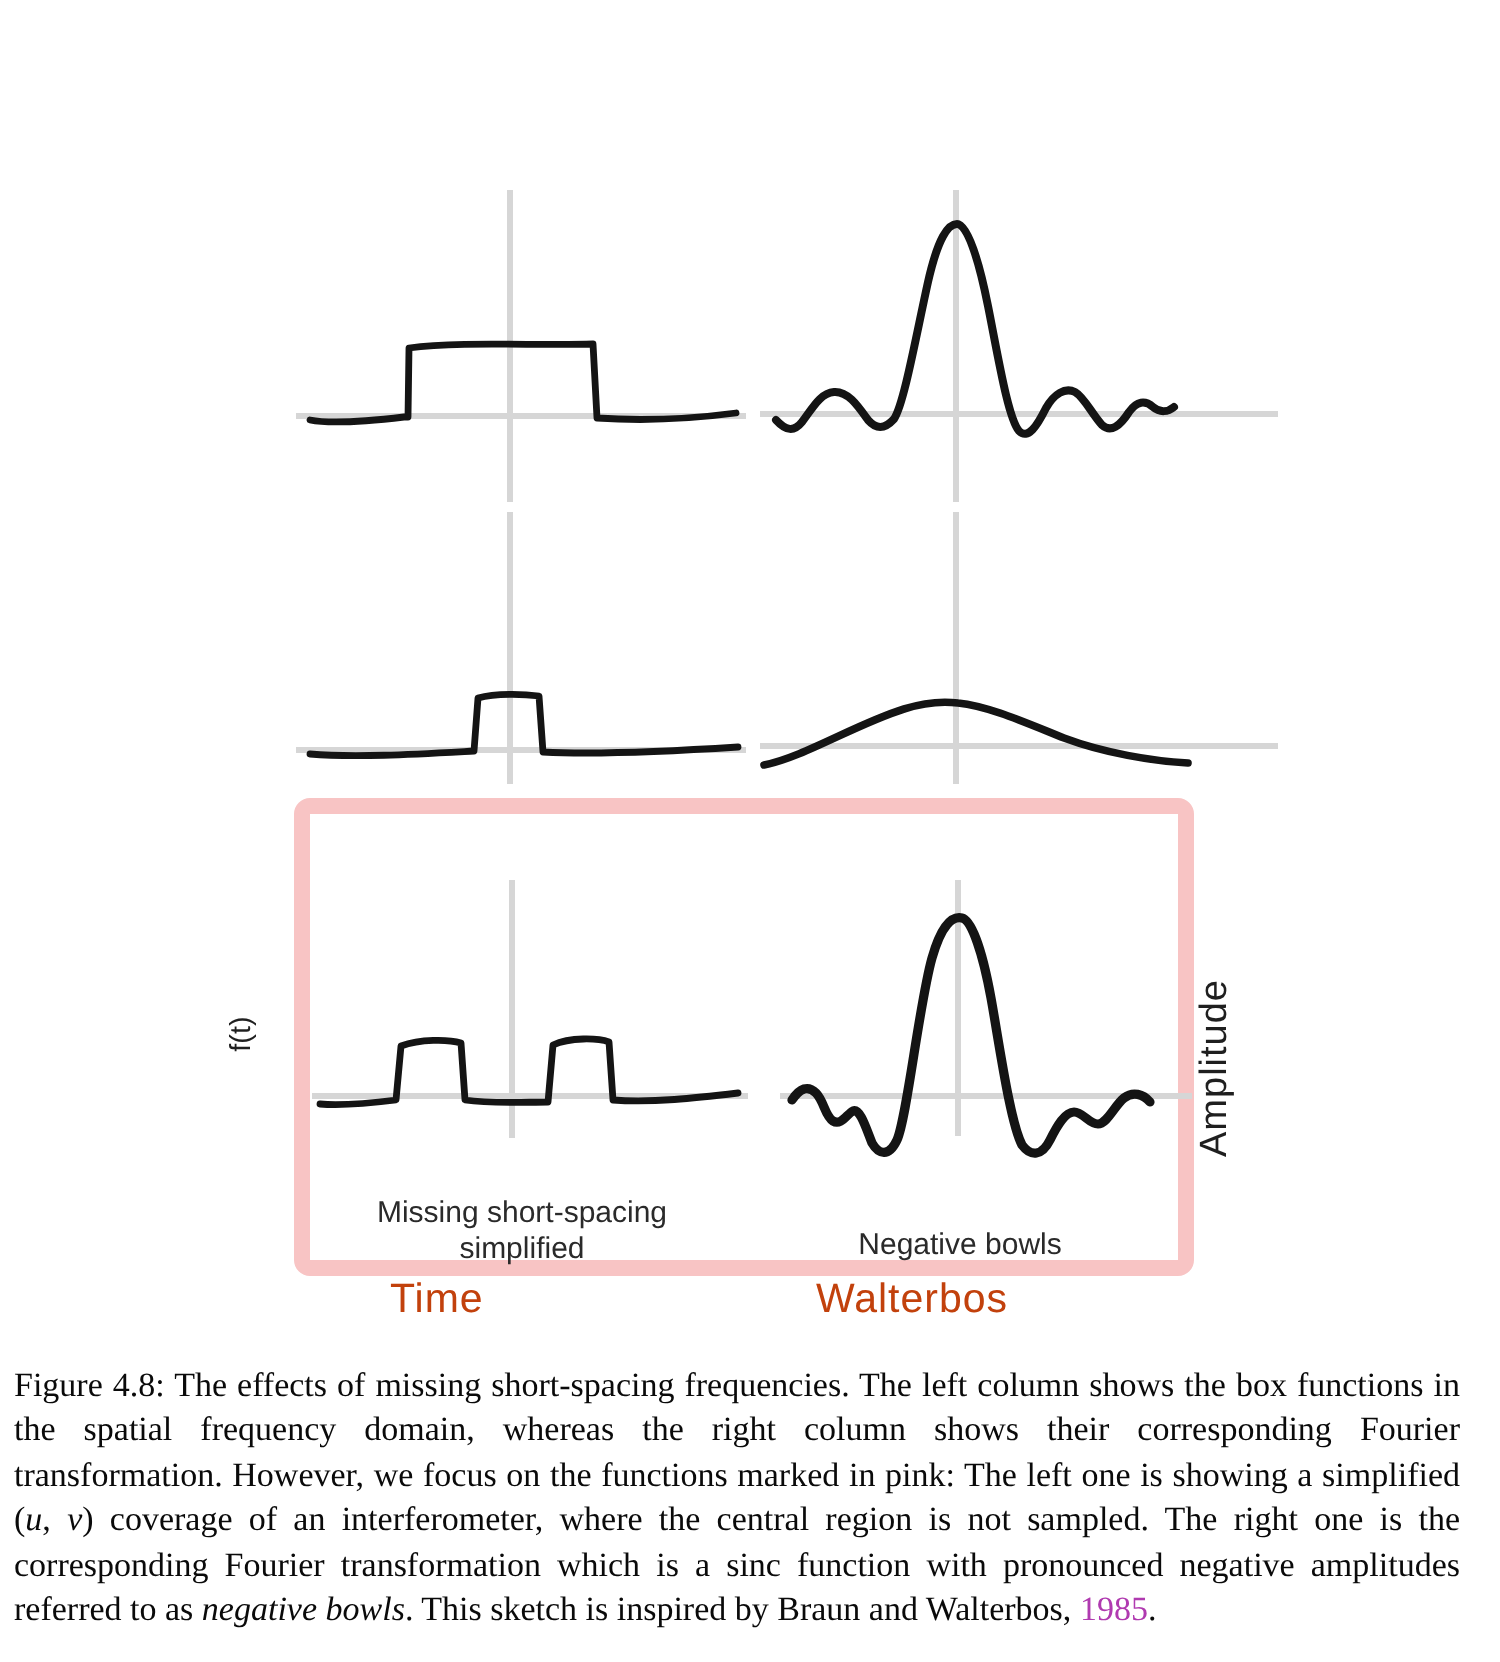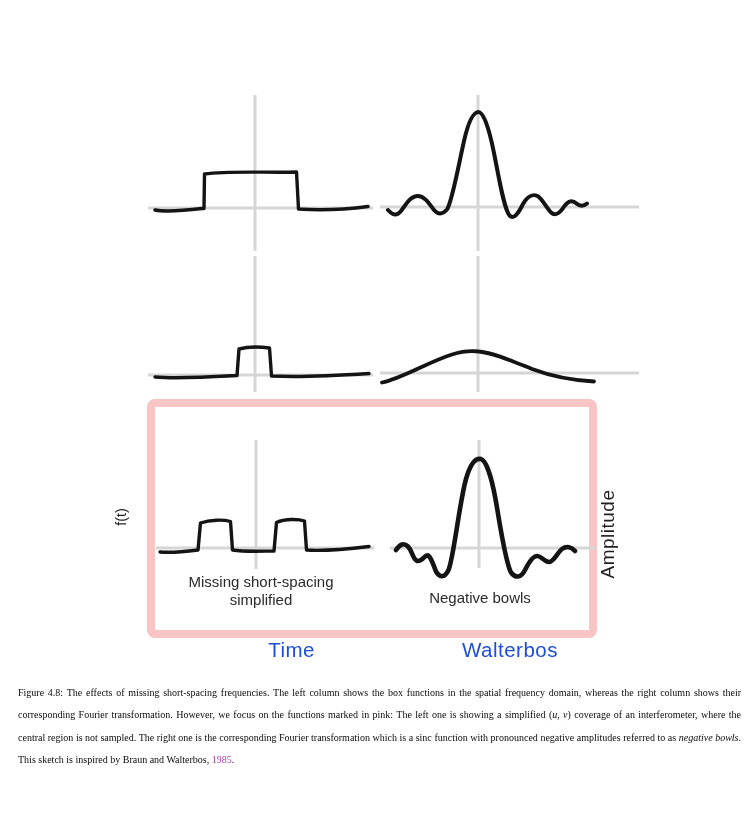--- a/index.html
+++ b/index.html
@@ -9,28 +9,28 @@
   .sketch{position:absolute;left:0;top:0;pointer-events:none;}
   .axis{stroke:#d6d6d6;stroke-width:3;fill:none;}
   .ink{stroke:#141414;fill:none;stroke-linecap:round;stroke-linejoin:round;}
   .w34{stroke-width:3.4;} .w38{stroke-width:3.8;} .w40{stroke-width:4;} .w46{stroke-width:4.6;}
   .pink-box{position:absolute;left:147px;top:399px;width:450px;height:239px;
             box-sizing:border-box;border:8px solid #f8c4c4;border-radius:8px;background:transparent;}
   .vlabel{display:flex;align-items:center;justify-content:center;white-space:nowrap;
           transform:rotate(-90deg);color:#1f1f1f;}
   .flabel{width:100px;height:20px;left:71px;top:507px;font-size:14.5px;}
   .amplabel{width:130px;height:22px;left:543px;top:523px;font-size:19px;letter-spacing:.5px;}
-  .xlabel{color:#1d4ed8;font-size:20.5px;text-align:right;letter-spacing:.5px;}
+  .xlabel{color:#c2410c;font-size:20.5px;text-align:left;letter-spacing:.5px;}
   .time{left:195px;top:638px;width:120px;}
   .freq{left:408px;top:638px;width:150px;}
-  .ann{color:#2a2a2a;font-size:15px;line-height:17.5px;text-align:center;}
+  .ann{color:#2a2a2a;font-size:15px;line-height:17.5px;text-align:center;margin-top:25px;}
   .ann-left{left:161px;top:573px;width:200px;}
   .ann-right{left:405px;top:589px;width:150px;}
-  .caption{position:absolute;left:18px;top:682px;width:723px;margin:0;
-           font-family:"Liberation Serif",serif;font-size:10px;line-height:22.4px;
+  .caption{position:absolute;left:7px;top:682px;width:723px;margin:0;
+           font-family:"Liberation Serif",serif;font-size:17px;line-height:22.4px;
            color:#0a0a0a;text-align:justify;}
   .caption .it{font-style:italic;}
   .caption .cite{color:#b03ab0;text-decoration:none;cursor:pointer;}
 </style>
 </head>
 <body>
 
 <div class="page">
 
   <div class="pink-box" style="border-color: rgb(248, 196, 196);"></div>

